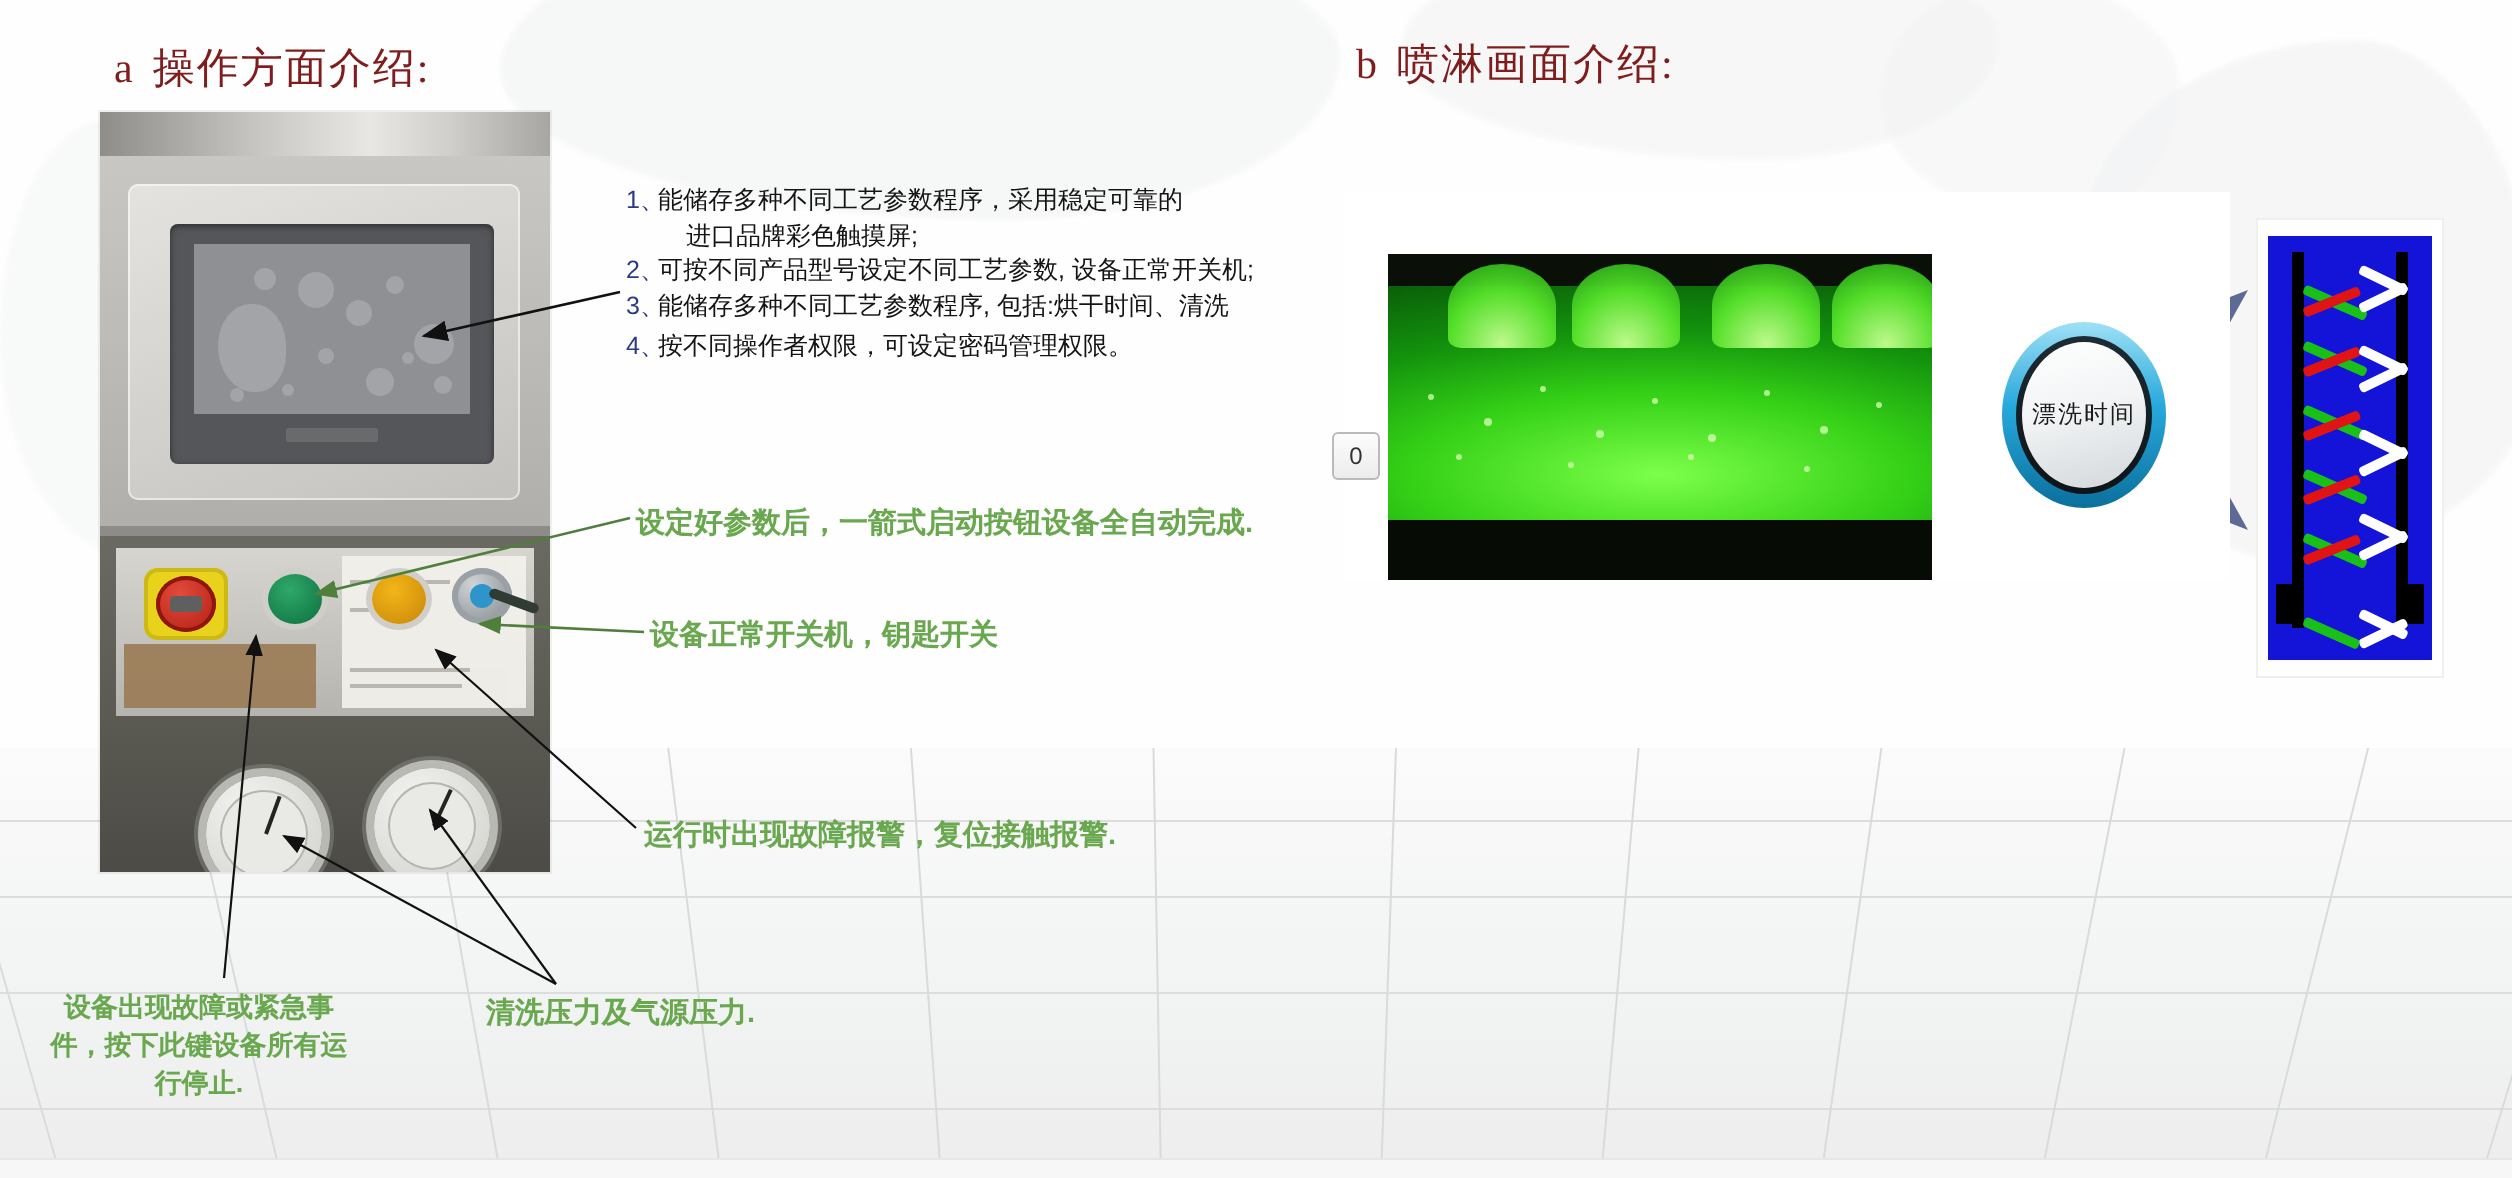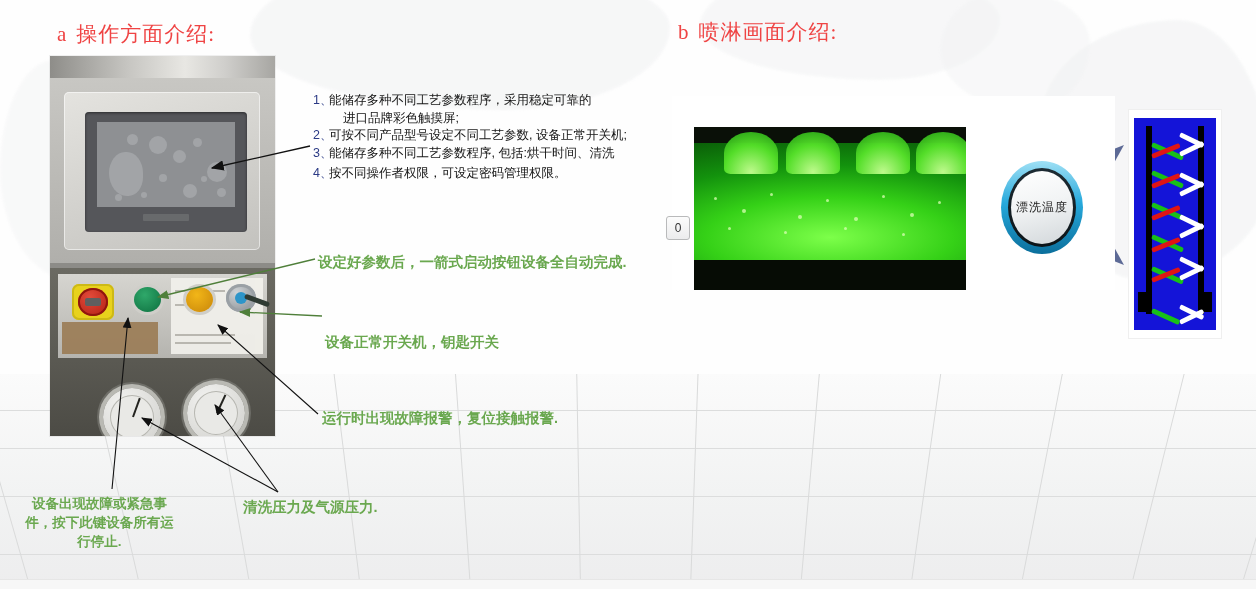--- a/index.html
+++ b/index.html
@@ -16,21 +16,21 @@
     position:absolute;left:0;right:0;bottom:0;height:215px;
     background:linear-gradient(#fbfbfb,#f2f3f3 55%,#ededee);
     overflow:hidden;
   }
   #bg .floor .h{position:absolute;left:-5%;width:110%;height:1px;background:#dcdddd;}
   #bg .floor .v{position:absolute;top:0;bottom:0;width:1px;background:#d9dada;transform-origin:bottom center;}
   #bg .botbar{position:absolute;left:0;right:0;bottom:0;height:9px;background:#f7f7f7;border-top:1px solid #e6e6e6;}
 
   
   .heading{position:absolute;font-family:"Liberation Serif","DejaVu Serif",serif;
-    font-size:21px;color:#ef4444;letter-spacing:1px;white-space:nowrap;}
+    font-size:21px;color:#7f1d1d;letter-spacing:1px;white-space:nowrap;}
   .heading .lt{font-family:"Liberation Serif",serif;padding-right:9px;}
   #head-a{left:57px;top:20px;}
   #head-b{left:678px;top:18px;}
 
   
   #machine{position:absolute;left:50px;top:56px;width:225px;height:380px;
     background:linear-gradient(180deg,#b9b8b4,#9f9e9a);overflow:hidden;
     box-shadow:0 0 0 1px rgba(0,0,0,.06);}
   #machine .topstrip{position:absolute;left:0;top:0;width:100%;height:22px;
     background:linear-gradient(90deg,#8e8d89,#c7c6c2 35%,#e8e7e3 60%,#cfcecb 78%,#a7a6a2);}
@@ -89,21 +89,21 @@
     font-size:12.5px;line-height:17.5px;color:#141414;}
   #numlist .row{display:flex;}
   #numlist .n{color:#2b3a85;width:16px;flex:none;}
   #numlist .t{flex:1;}
   #numlist .cont{padding-left:30px;}
 
   
   .ann{position:absolute;color:#6aa84f;font-size:14.5px;font-weight:bold;
     line-height:20px;white-space:nowrap;}
   #ann1{left:318px;top:252px;}
-  #ann2{left:325px;top:308px;margin-top:24px;}
+  #ann2{left:325px;top:308px;}
   #ann3{left:322px;top:408px;}
   #ann4{left:22px;top:494px;width:155px;text-align:center;white-space:normal;font-size:13.5px;line-height:19px;}
   #ann5{left:243px;top:497px;}
 
   
   #lines{position:absolute;inset:0;pointer-events:none;}
 
   
   #card{position:absolute;left:672px;top:96px;width:443px;height:194px;background:#ffffff;}
   #zero{position:absolute;left:666px;top:216px;width:22px;height:22px;
@@ -332,21 +332,21 @@
     <i style="left:150px;top:100px;width:3px;height:3px;"></i>
     <i style="left:208px;top:106px;width:3px;height:3px;"></i>
   </div>
   <div class="darkbot"></div>
 </div>
 
 <div id="node">
   <div class="outer"></div>
   <div class="mid"></div>
   <div class="inner">
-    <span>漂洗温度</span>
+    <span>漂洗时间</span>
   </div>
 </div>
 
 <div id="diag">
   <div class="blue">
     <div class="rail l"></div>
     <div class="rail r"></div>
     <div class="foot l"></div>
     <div class="foot r"></div>
 

